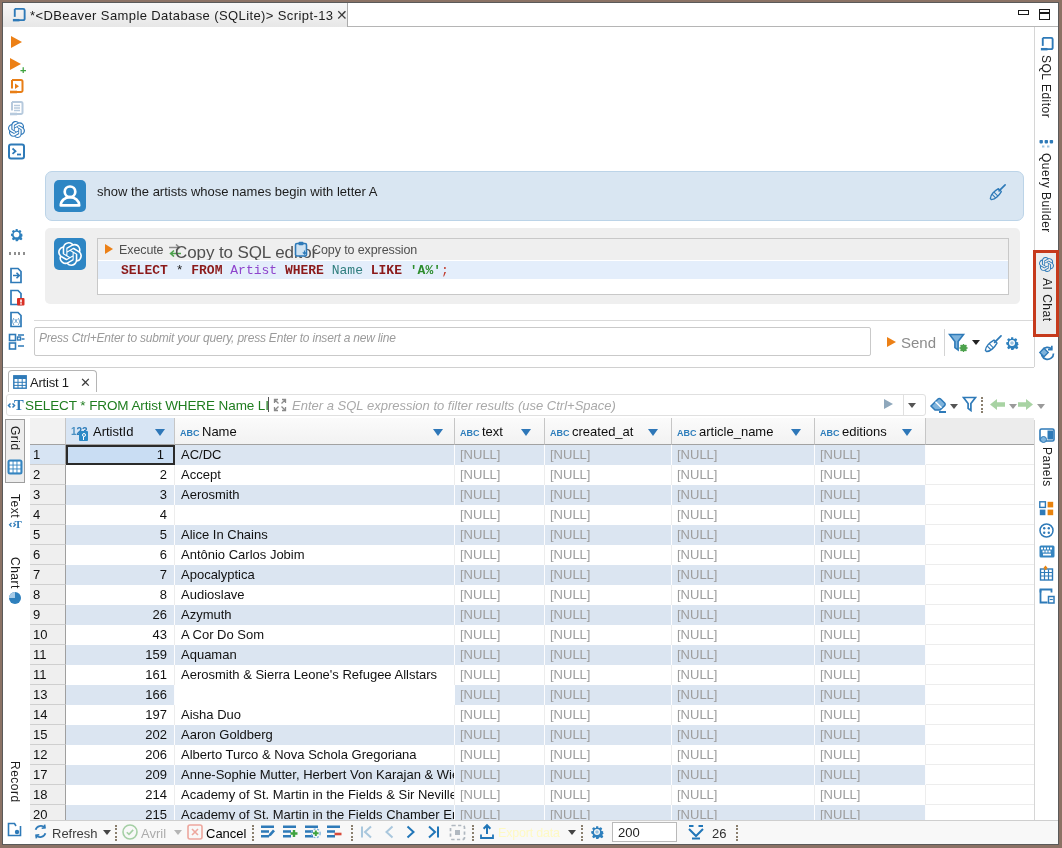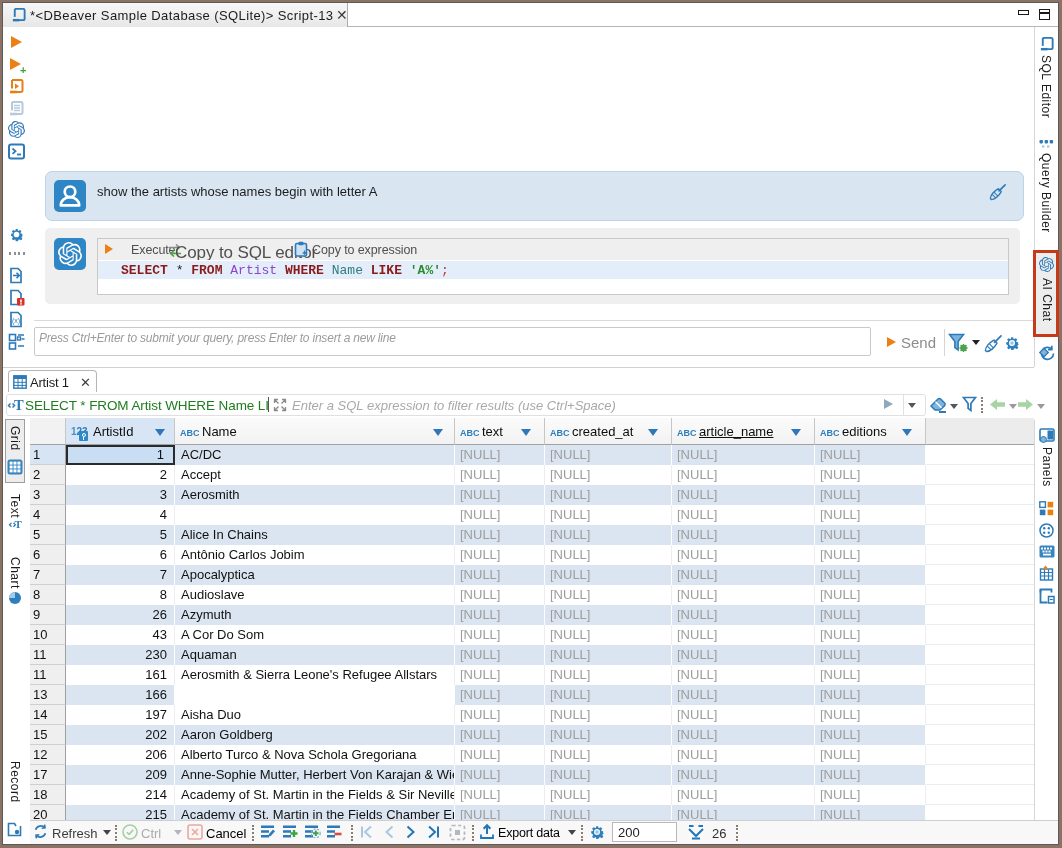--- a/index.html
+++ b/index.html
@@ -112,21 +112,21 @@
 <path d="M13.6 8.6 L16.4 11.4 C14.8 14.2 12.9 16.7 10.6 18.8 C8.4 20.8 5.9 22 3.3 22.2 L1.8 20.7 C2 18.1 3.2 15.6 5.2 13.4 C7.3 11.1 9.8 9.2 12.6 7.6 Z" fill="none" stroke="#2e7ab8" stroke-width="1.8" stroke-linejoin="round"></path>
 <path d="M6.6 12.2 L11.9 17.5 M4.2 15.3 L8.8 19.9" stroke="#2e7ab8" stroke-width="1.4"></path>
   </svg>
 <div class="ab" style="left:45px;top:228px;width:975px;height:76px;background:#efefef;border-radius:5px;"></div>
 <div class="ab" style="left:54px;top:238px;width:32px;height:32px;background:#2e86c4;border-radius:5px;"></div>
 <svg class="ab" style="left:58px;top:242px" width="24" height="24" viewBox="0 0 24 24">
     <path fill="#fff" d="M22.2819 9.8211a5.9847 5.9847 0 0 0-.5157-4.9108 6.0462 6.0462 0 0 0-6.5098-2.9A6.0651 6.0651 0 0 0 4.9807 4.1818a5.9847 5.9847 0 0 0-3.9977 2.9 6.0462 6.0462 0 0 0 .7427 7.0966 5.98 5.98 0 0 0 .511 4.9107 6.051 6.051 0 0 0 6.5146 2.9001A5.9847 5.9847 0 0 0 13.2599 24a6.0557 6.0557 0 0 0 5.7718-4.2058 5.9894 5.9894 0 0 0 3.9977-2.9001 6.0557 6.0557 0 0 0-.7475-7.0729zm-9.022 12.6081a4.4755 4.4755 0 0 1-2.8764-1.0408l.1419-.0804 4.7783-2.7582a.7948.7948 0 0 0 .3927-.6813v-6.7369l2.02 1.1686a.071.071 0 0 1 .038.0615v5.5826a4.504 4.504 0 0 1-4.4945 4.4849zm-9.6607-4.1254a4.4708 4.4708 0 0 1-.5346-3.0137l.142.0852 4.783 2.7582a.7712.7712 0 0 0 .7806 0l5.8428-3.3685v2.3324a.0804.0804 0 0 1-.0332.0615L9.74 19.9502a4.4992 4.4992 0 0 1-6.1408-1.6464zM2.3408 7.8956a4.485 4.485 0 0 1 2.3655-1.9728V11.6a.7664.7664 0 0 0 .3879.6765l5.8144 3.3543-2.0201 1.1685a.0757.0757 0 0 1-.071 0l-4.8303-2.7865A4.504 4.504 0 0 1 2.3408 7.8956zm16.5963 3.8558L13.1038 8.364 15.1192 7.2a.0757.0757 0 0 1 .071 0l4.8303 2.7913a4.4944 4.4944 0 0 1-.6765 8.1042v-5.6772a.79.79 0 0 0-.407-.667zm2.0107-3.0231l-.142-.0852-4.7735-2.7818a.7759.7759 0 0 0-.7854 0L9.409 9.2297V6.8974a.0662.0662 0 0 1 .0284-.0615l4.8303-2.7866a4.4992 4.4992 0 0 1 6.6802 4.66zM8.3065 12.863l-2.02-1.1638a.0804.0804 0 0 1-.038-.0567V6.0742a4.4992 4.4992 0 0 1 7.3757-3.4537l-.142.0805L8.704 5.459a.7948.7948 0 0 0-.3927.6813zm1.0976-2.3654l2.602-1.4998 2.6069 1.4998v2.9994l-2.5974 1.4997-2.6067-1.4997Z"></path>
   </svg>
 <div class="ab" style="left:97px;top:238px;width:912px;height:57px;border:1px solid #c8c8c8;background:#efefef;"></div>
 <div class="ab" style="left:105px;top:244px;width:0;height:0;border-top:5px solid transparent;border-bottom:5px solid transparent;border-left:8px solid #ec8016;"></div>
-<div class="ab gry" style="left:131px;top:243px;font-size:12.5px;letter-spacing:-0.1px;white-space:nowrap;">Execute</div>
+<div class="ab gry" style="left:119px;top:243px;font-size:12.5px;letter-spacing:-0.1px;white-space:nowrap;">Execute</div>
 <svg class="ab" style="left:166px;top:244px" width="18" height="13" viewBox="0 0 18 13">
 <path d="M3 3.5 h10 m-3 -3 l3.4 3 -3.4 3" fill="none" stroke="#8a8a8a" stroke-width="1.6"></path>
 <path d="M15 9.5 h-10 m3 -3 l-3.4 3 3.4 3" fill="none" stroke="#4da24d" stroke-width="1.6"></path>
   </svg>
 <div class="ab gry" style="left:175px;top:243px;font-size:17px;letter-spacing:-0.1px;white-space:nowrap;">Copy to SQL editor</div>
 <svg class="ab" style="left:294px;top:241px" width="15" height="16" viewBox="0 0 15 16">
 <rect x="1.5" y="2.5" width="11" height="12.5" rx="1.5" fill="#cfe2f1" stroke="#2e7ab8" stroke-width="1.6"></rect>
 <rect x="4.5" y="0.8" width="5" height="3.4" rx="1" fill="#2e7ab8"></rect>
 <path d="M10.5 9.5 v3.4 m-1.7-1.5 l1.7 1.8 1.7-1.8" stroke="#2e7ab8" stroke-width="1.2" fill="none"></path>
   </svg>
@@ -242,21 +242,21 @@
 <div class="badge" style="left:180px;top:428px;">ABC</div>
 <div class="hlabel" style="left:202px;top:424px;">Name</div>
 <div class="sort" style="left:433px;top:429px;"></div>
 <div class="badge" style="left:460px;top:428px;">ABC</div>
 <div class="hlabel" style="left:482px;top:424px;">text</div>
 <div class="sort" style="left:521px;top:429px;"></div>
 <div class="badge" style="left:550px;top:428px;">ABC</div>
 <div class="hlabel" style="left:572px;top:424px;">created_at</div>
 <div class="sort" style="left:648px;top:429px;"></div>
 <div class="badge" style="left:677px;top:428px;">ABC</div>
-<div class="hlabel" style="left:699px;top:424px;text-decoration:underline;">article_name</div>
+<div class="hlabel" style="left:699px;top:424px;">article_name</div>
 <div class="sort" style="left:791px;top:429px;"></div>
 <div class="badge" style="left:820px;top:428px;">ABC</div>
 <div class="hlabel" style="left:842px;top:424px;">editions</div>
 <div class="sort" style="left:902px;top:429px;"></div>
 
 <div class="ab" style="left:0;top:445px;width:1058px;height:375px;overflow:hidden;">
 <div class="r rb" style="top:0px">
       <b class="n" style="background:#d7e4f3;">1</b>
       <i class="a">1</i>
       <i class="m">AC/DC</i>
@@ -350,21 +350,21 @@
       <i class="a">43</i>
       <i class="m">A Cor Do Som</i>
       <i class="x3 nl">[NULL]</i>
       <i class="x4 nl">[NULL]</i>
       <i class="x5 nl">[NULL]</i>
       <i class="x6 nl">[NULL]</i>
       <i class="e"></i>
     </div>
 <div class="r rb" style="top:200px">
       <b class="n" style="">11</b>
-      <i class="a">230</i>
+      <i class="a">159</i>
       <i class="m">Aquaman</i>
       <i class="x3 nl">[NULL]</i>
       <i class="x4 nl">[NULL]</i>
       <i class="x5 nl">[NULL]</i>
       <i class="x6 nl">[NULL]</i>
       <i class="e"></i>
     </div>
 <div class="r rw" style="top:220px">
       <b class="n" style="">11</b>
       <i class="a">161</i>
@@ -535,21 +535,21 @@
 <path d="M4.2 12.4 a5.5 5.5 0 0 0 9.2 -2.2" fill="none" stroke="#2e7ab8" stroke-width="1.8"></path>
 <path d="M4.4 15.4 l-0.4 -3.3 3.3 -0.3" fill="none" stroke="#2e7ab8" stroke-width="1.6"></path>
   </svg>
 <div class="ab" style="left:52px;top:826px;font-size:13px;color:#3d3d3d;">Refresh</div>
 <div class="ab" style="left:103px;top:830px;width:0;height:0;border-left:4px solid transparent;border-right:4px solid transparent;border-top:5px solid #444;"></div>
 <div class="dsep" style="left:115px;top:825px;"></div>
 <svg class="ab" style="left:122px;top:824px" width="16" height="16" viewBox="0 0 16 16">
 <circle cx="8" cy="8" r="7" fill="none" stroke="#a5cfa5" stroke-width="1.6"></circle>
 <path d="M4.8 8.2 l2.2 2.2 4.2 -4.5" fill="none" stroke="#a5cfa5" stroke-width="1.6"></path>
   </svg>
-<div class="ab" style="left:141px;top:826px;font-size:13px;color:#ababab;">Ctrl</div>
+<div class="ab" style="left:141px;top:826px;font-size:13px;color:#ababab;">Avril</div>
 <div class="ab" style="left:174px;top:830px;width:0;height:0;border-left:4px solid transparent;border-right:4px solid transparent;border-top:5px solid #b5b5b5;"></div>
 <svg class="ab" style="left:187px;top:824px" width="16" height="16" viewBox="0 0 16 16">
 <rect x="1" y="1" width="14" height="14" rx="2" fill="none" stroke="#eda79e" stroke-width="1.6"></rect>
 <path d="M5 5 l6 6 M11 5 l-6 6" stroke="#eda79e" stroke-width="1.6"></path>
   </svg>
 <div class="ab" style="left:206px;top:826px;font-size:13px;color:#000000;">Cancel</div>
 <div class="dsep" style="left:252px;top:825px;"></div>
 <svg class="ab" style="left:260px;top:824px" width="16" height="15" viewBox="0 0 16 14">
     <path d="M1 2.2 h13 M1 7 h8 M1 11.8 h8" stroke="#2e7ab8" stroke-width="2.6"></path>
 <path d="M9 13 l1 -3 4 -4.5 2 1.8 -4 4.5 -3 1.2z" fill="#2e7ab8" transform="translate(-1,-0.5)"></path>
@@ -584,21 +584,21 @@
   </svg>
 <svg class="ab" style="left:449px;top:824px" width="17" height="17" viewBox="0 0 17 17">
 <rect x="1.5" y="1.5" width="14" height="14" rx="2" fill="none" stroke="#b0b8c0" stroke-width="1.7" stroke-dasharray="3.2 2.4"></rect>
 <rect x="6" y="6" width="5" height="5" fill="#b0b8c0"></rect>
   </svg>
 <div class="dsep" style="left:472px;top:825px;"></div>
 <svg class="ab" style="left:479px;top:823px" width="16" height="17" viewBox="0 0 16 17">
 <path d="M8 11 V2.5 M4.6 5.8 L8 2.2 l3.4 3.6" fill="none" stroke="#2176b8" stroke-width="2"></path>
 <path d="M2 11.5 v3.5 h12 v-3.5" fill="none" stroke="#2176b8" stroke-width="1.8"></path>
   </svg>
-<div class="ab" style="left:498px;top:826px;font-size:12.5px;letter-spacing:-0.2px;color:#000000;">Export data</div>
+<div class="ab" style="left:498px;top:826px;font-size:12.5px;letter-spacing:-0.2px;color:#fef9c3;">Export data</div>
 <div class="ab" style="left:568px;top:830px;width:0;height:0;border-left:4px solid transparent;border-right:4px solid transparent;border-top:5px solid #444;"></div>
 <div class="dsep" style="left:581px;top:825px;"></div>
 <svg class="ab" style="left:588px;top:823px" width="18" height="18" viewBox="0 0 24 24">
 <path fill="#2e80bd" d="M12 8a4 4 0 1 0 0 8 4 4 0 0 0 0-8zm9.4 5.6l-2.1 1.6c0 .3-.1.5-.2.8l1.3 2.3-1.9 1.9-2.3-1.3c-.2.1-.5.2-.8.2L13.6 21.4h-2.7l-.4-2.3c-.3 0-.5-.1-.8-.2l-2.3 1.3-1.9-1.9 1.3-2.3c-.1-.2-.2-.5-.2-.8L4.3 13.6v-2.7l2.3-.4c0-.3.1-.5.2-.8L5.5 7.4l1.9-1.9 2.3 1.3c.2-.1.5-.2.8-.2l.4-2.3h2.7l.4 2.3c.3 0 .5.1.8.2l2.3-1.3 1.9 1.9-1.3 2.3c.1.2.2.5.2.8l2.3.4v2.7z"></path>
 <circle cx="12" cy="12" r="2.4" fill="#9cc3e0"></circle>
   </svg>
 <div class="ab" style="left:612px;top:822px;width:65px;height:20px;background:#fff;border:1px solid #b9b9b9;"></div>
 <div class="ab" style="left:618px;top:825px;font-size:13px;color:#222;">200</div>
 <svg class="ab" style="left:687px;top:824px" width="18" height="16" viewBox="0 0 18 16">
 <path d="M2 2 h4.5 M11.5 2 h4.5" stroke="#2176b8" stroke-width="2"></path>

